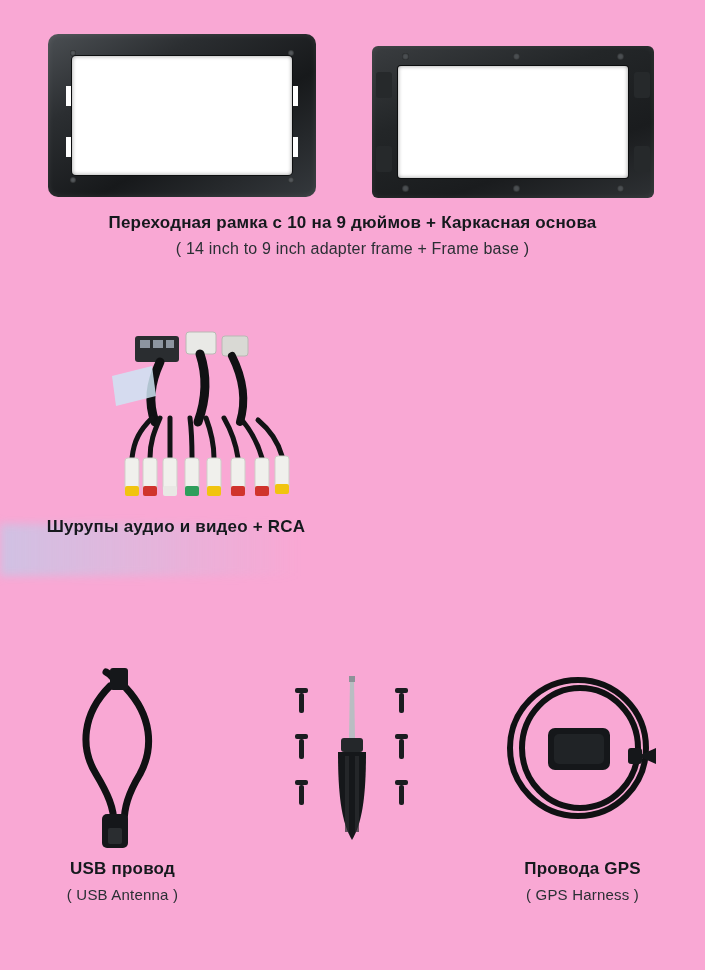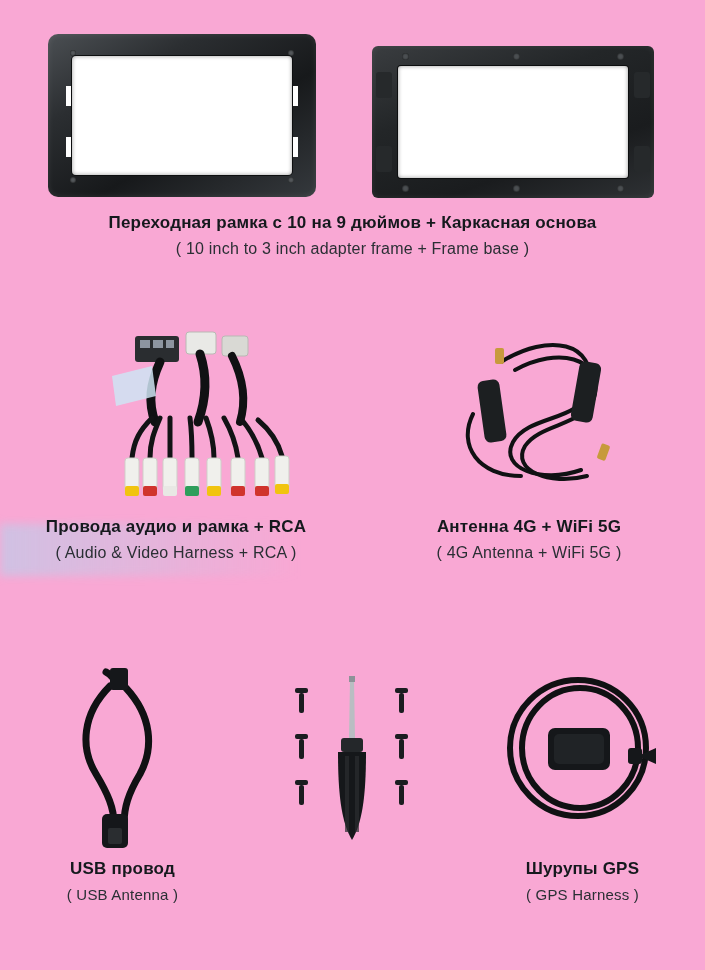--- a/index.html
+++ b/index.html
@@ -181,21 +181,21 @@
         <div class="scr" style="left:30px;bottom:6px;"></div>
         <div class="scr" style="right:30px;bottom:6px;"></div>
         <div class="scr" style="left:50%;top:7px;"></div>
         <div class="scr" style="left:50%;bottom:6px;"></div>
       </div>
 
     </div>
 
     <div class="sec1-caption">
       <div class="cap-ru">Переходная рамка с 10 на 9 дюймов + Каркасная основа</div>
-      <div class="cap-en">( 10 inch to 3 inch adapter frame + Frame base )</div>
+      <div class="cap-en">( 14 inch to 9 inch adapter frame + Frame base )</div>
     </div>
   </div>
 
   <div class="section2">
 
     <div class="blue-streak"></div>
 
     <div class="s2-col s2-left">
       <div class="s2-art">
         <svg width="352" height="190" viewBox="0 0 352 190">
@@ -238,46 +238,24 @@
             <rect x="255" y="140" width="14" height="34" rx="3" fill="#f0f0ec" stroke="#cfcfc9"></rect>
             <rect x="255" y="168" width="14" height="10" rx="2" fill="#d0342c"></rect>
             <rect x="275" y="138" width="14" height="34" rx="3" fill="#f0f0ec" stroke="#cfcfc9"></rect>
             <rect x="275" y="166" width="14" height="10" rx="2" fill="#f1c40f"></rect>
           </g>
 
           <path d="M112 58 L152 48 L156 78 L116 88 Z" fill="#cfe4f3" opacity="0.85"></path>
         </svg>
       </div>
       <div class="s2-cap">
-        <div class="cap-ru">Провода аудио и рамка + RCA</div>
-        <div class="cap-en">( Audio &amp; Video Harness + RCA )</div>
-      </div>
-    </div>
-
-    <div class="s2-col s2-right">
-      <div class="s2-art">
-        <svg width="352" height="190" viewBox="0 0 352 190">
-          <g stroke="#101113" stroke-width="4" fill="none" stroke-linecap="round">
-            <path d="M148 44 C196 14 244 24 236 70 C230 104 176 96 160 124 C146 150 188 166 228 152"></path>
-            <path d="M162 52 C206 28 248 40 242 76 C236 108 188 104 172 128 C158 152 196 168 234 158"></path>
-            <path d="M120 96 C104 128 126 158 168 158"></path>
-          </g>
-
-          <rect x="128" y="62" width="22" height="62" rx="6" fill="#1c1f21" transform="rotate(-8 139 93)"></rect>
-          <rect x="222" y="44" width="22" height="60" rx="6" fill="#1c1f21" transform="rotate(10 233 74)"></rect>
-
-          <rect x="142" y="30" width="9" height="16" rx="2" fill="#c79a3c"></rect>
-          <rect x="246" y="126" width="9" height="16" rx="2" fill="#c79a3c" transform="rotate(20 250 134)"></rect>
-        </svg>
-      </div>
-      <div class="s2-cap">
-        <div class="cap-ru">Антенна 4G + WiFi 5G</div>
-        <div class="cap-en">( 4G Antenna + WiFi 5G )</div>
-      </div>
-    </div>
+        <div class="cap-ru">Шурупы аудио и видео + RCA</div>
+      </div>
+    </div>
+
 
   </div>
 
   <div class="section3">
 
     <div class="s3-col s3-a">
       <div class="s3-art">
         <svg width="225" height="196" viewBox="0 0 225 196">
           <g stroke="#101113" stroke-width="7" fill="none" stroke-linecap="round">
             <path d="M100 34 C72 62 70 96 86 122 C98 142 104 156 104 172"></path>
@@ -334,20 +312,20 @@
             <ellipse cx="108" cy="96" rx="68" ry="68"></ellipse>
             <ellipse cx="110" cy="96" rx="58" ry="60"></ellipse>
           </g>
           <rect x="78" y="76" width="62" height="42" rx="7" fill="#15171a"></rect>
           <rect x="84" y="82" width="50" height="30" rx="5" fill="#202326"></rect>
           <path d="M168 104 L186 96 L186 112 Z" fill="#15171a"></path>
           <rect x="158" y="96" width="14" height="16" rx="3" fill="#15171a"></rect>
         </svg>
       </div>
       <div class="s3-cap">
-        <div class="cap-ru">Шурупы GPS</div>
+        <div class="cap-ru">Провода GPS</div>
         <div class="cap-en">( GPS Harness )</div>
       </div>
     </div>
 
   </div>
 
 </div>
 
 </body></html>

